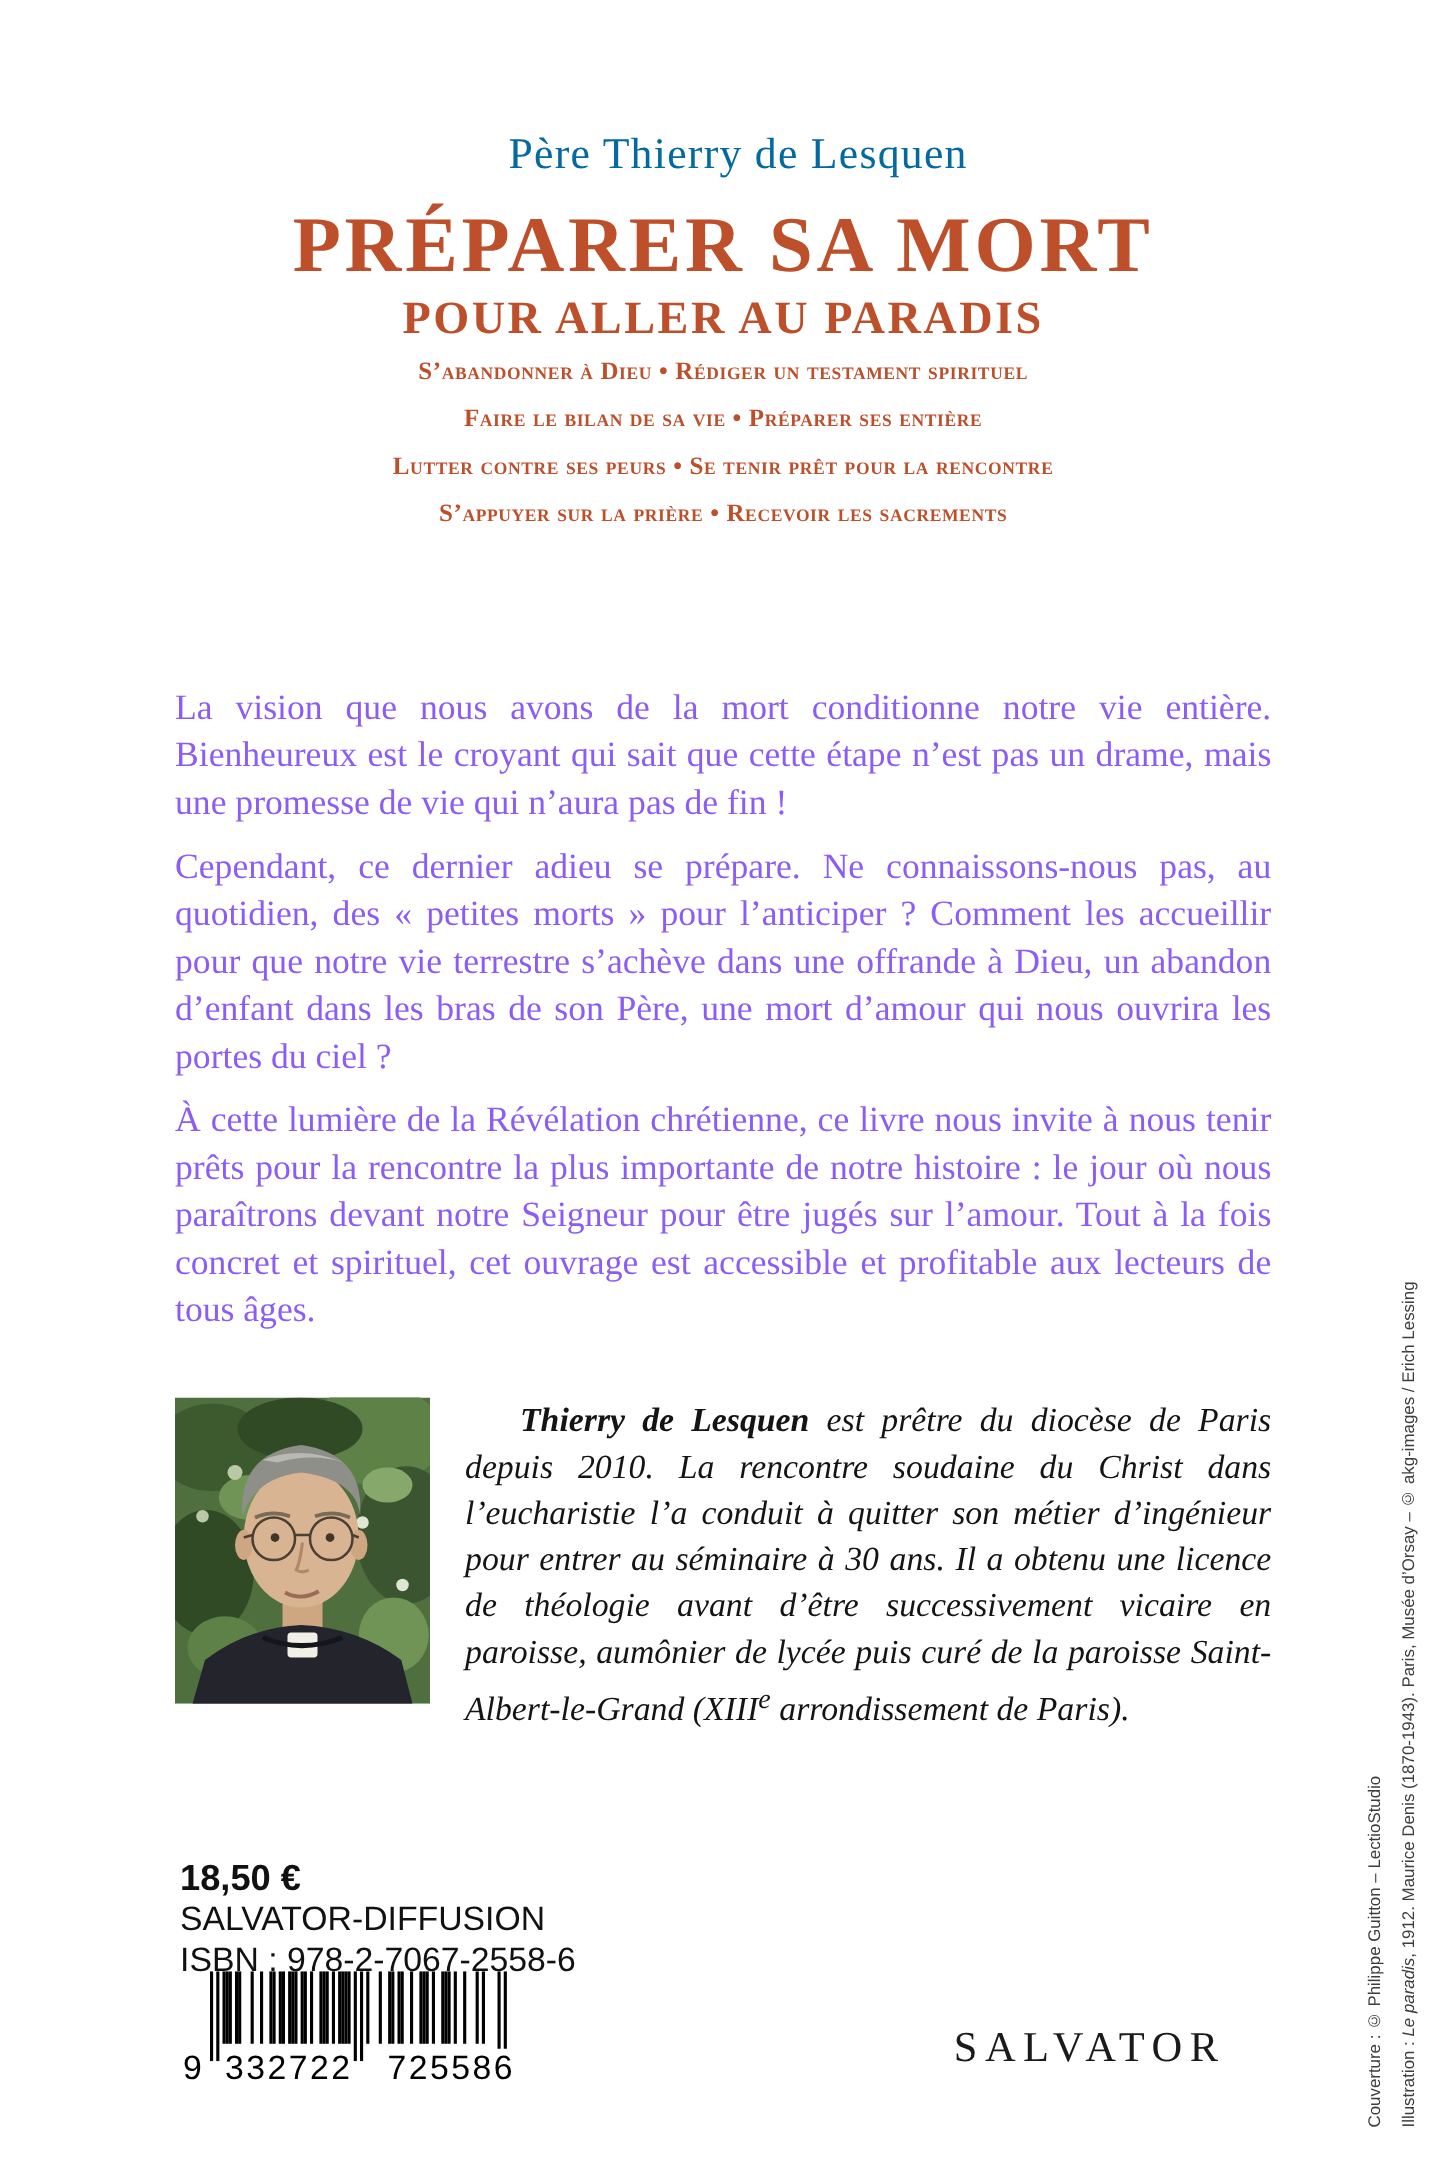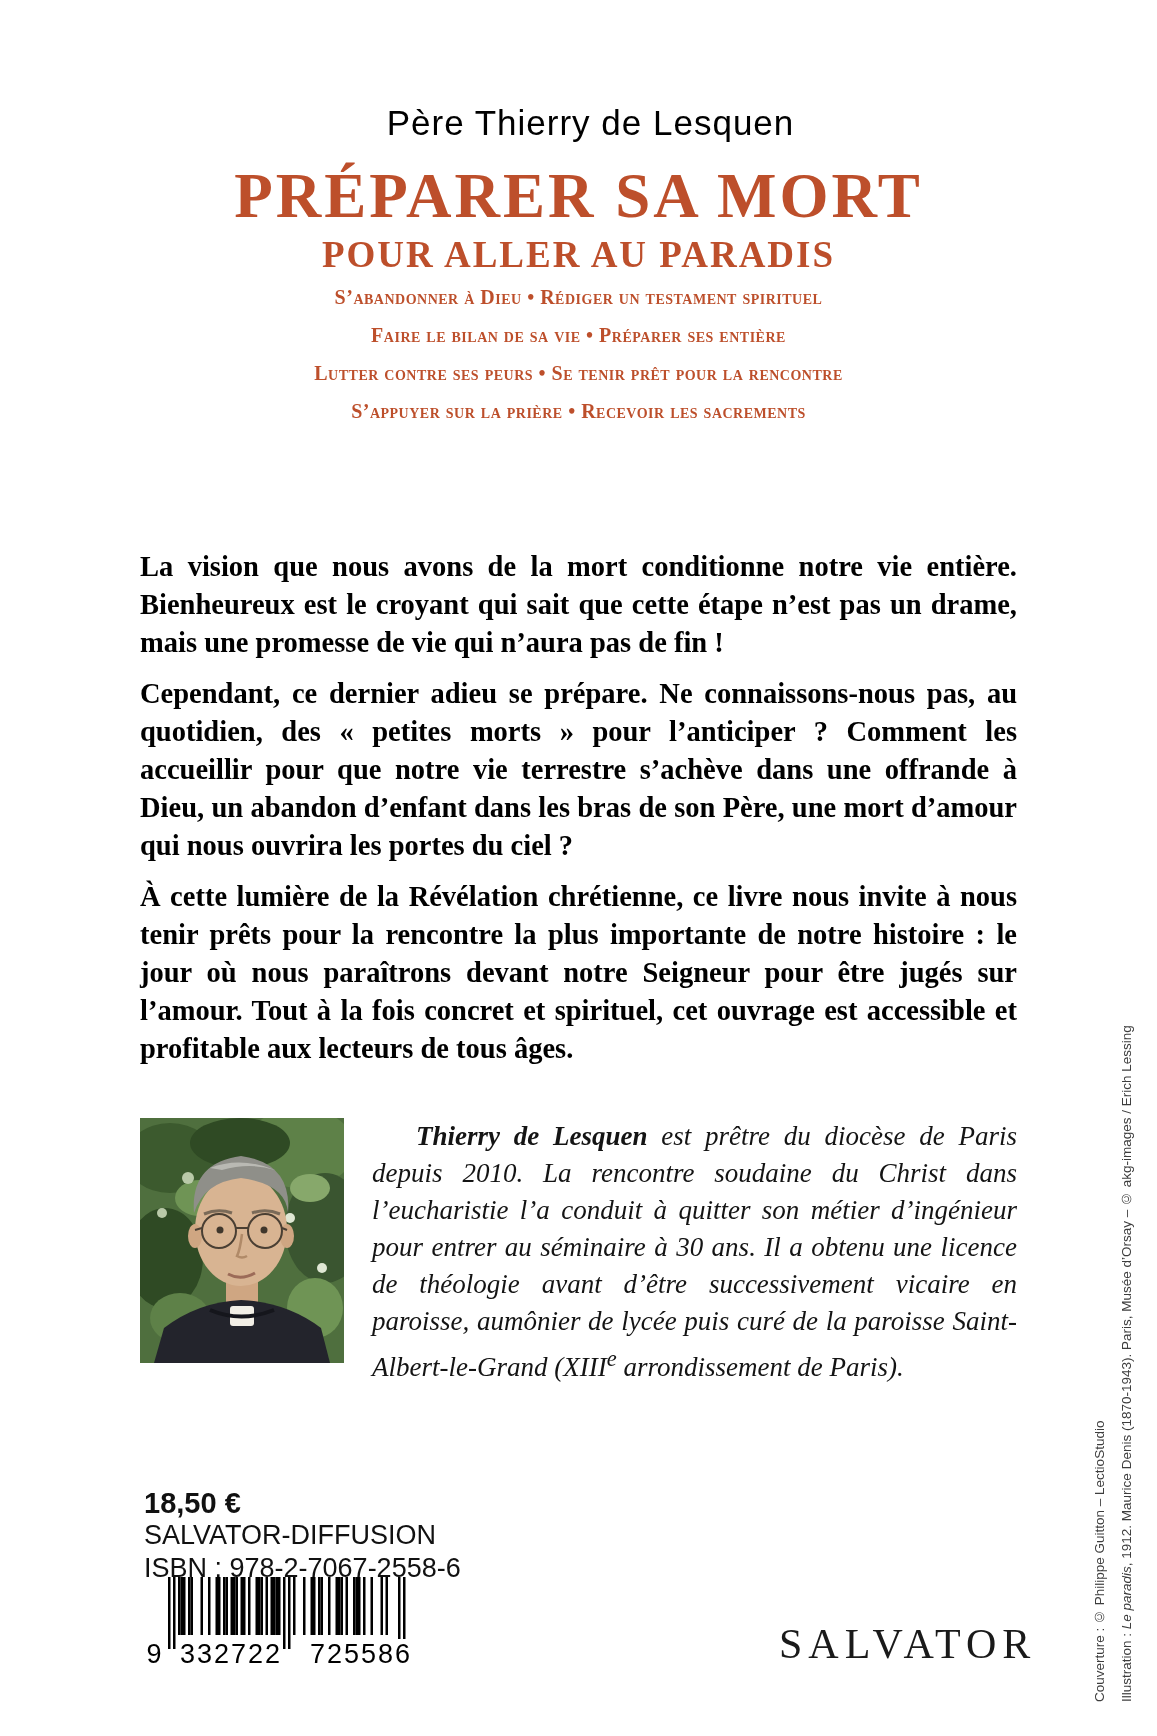--- a/index.html
+++ b/index.html
@@ -8,22 +8,22 @@
     width:1157px;height:1736px;
     background:#ffffff;
     margin:0 auto;
     overflow:hidden;
     font-family:"Liberation Serif", serif;
     color:#161616;
   }
   
   .header{position:absolute;left:0;top:103px;width:100%;text-align:center;}
   .author{
-    font-family:Liberation Sans, sans-serif;
-    font-size:35px;font-weight:400;color:#000000;letter-spacing:1px;padding-left:24px;
+    font-family:Liberation Serif, serif;
+    font-size:35px;font-weight:400;color:#0369a1;letter-spacing:1px;padding-left:24px;
   }
   .title1{
     margin-top:19px;
     font-size:63px;font-weight:700;letter-spacing:3px;
     color:#bd4f2b;line-height:1.1;
   }
   .title2{
     margin-top:2px;
     font-size:37px;font-weight:700;letter-spacing:2px;
     color:#bd4f2b;line-height:1.2;
@@ -31,21 +31,21 @@
   .topics{
     font-size:20px;font-weight:700;
     font-variant:small-caps;
     color:#bd4f2b;line-height:38px;letter-spacing:0.5px;
   }
   
   .synopsis{position:absolute;left:140px;top:548px;width:877px;}
   .synopsis p{
     margin:0 0 13px 0;
     font-size:28.5px;line-height:38px;
-    text-align:justify;color:#000000;font-weight:bold;
+    text-align:justify;color:#8b5cf6;
   }
   
   .bio{position:absolute;left:140px;top:1118px;width:877px;display:flex;gap:28px;}
   .photo{width:204px;height:245px;flex:0 0 204px;}
   .photo svg{display:block;width:204px;height:245px;}
   .bio-text{
     flex:1;
     font-style:italic;font-size:27px;line-height:37px;
     text-align:justify;color:#141414;
   }
@@ -63,23 +63,22 @@
     font-family:"Liberation Sans", sans-serif;
     font-size:27px;color:#000;background:#fff;
     text-align:center;letter-spacing:2px;line-height:30px;
   }
   .bc-first{left:0;width:20px;letter-spacing:0;}
   .bc-left{left:36px;width:102px;}
   .bc-right{left:150px;width:102px;margin-left:16px;}
   
   .publisher{
     position:absolute;left:763px;top:1620px;
-    font-size:42px;letter-spacing:6px;color:#1a1a1a;
+    font-size:34px;letter-spacing:6px;color:#1a1a1a;
     font-family:"Liberation Serif", serif;
-    margin-left:16px;
   }
   
   .credits{
     position:absolute;right:17px;bottom:34px;height:925px;
     writing-mode:vertical-rl;transform:rotate(180deg);
     font-family:"Liberation Sans", sans-serif;
     font-size:13.5px;color:#3d3d3d;line-height:2.0;
     white-space:nowrap;
   }
 </style>

